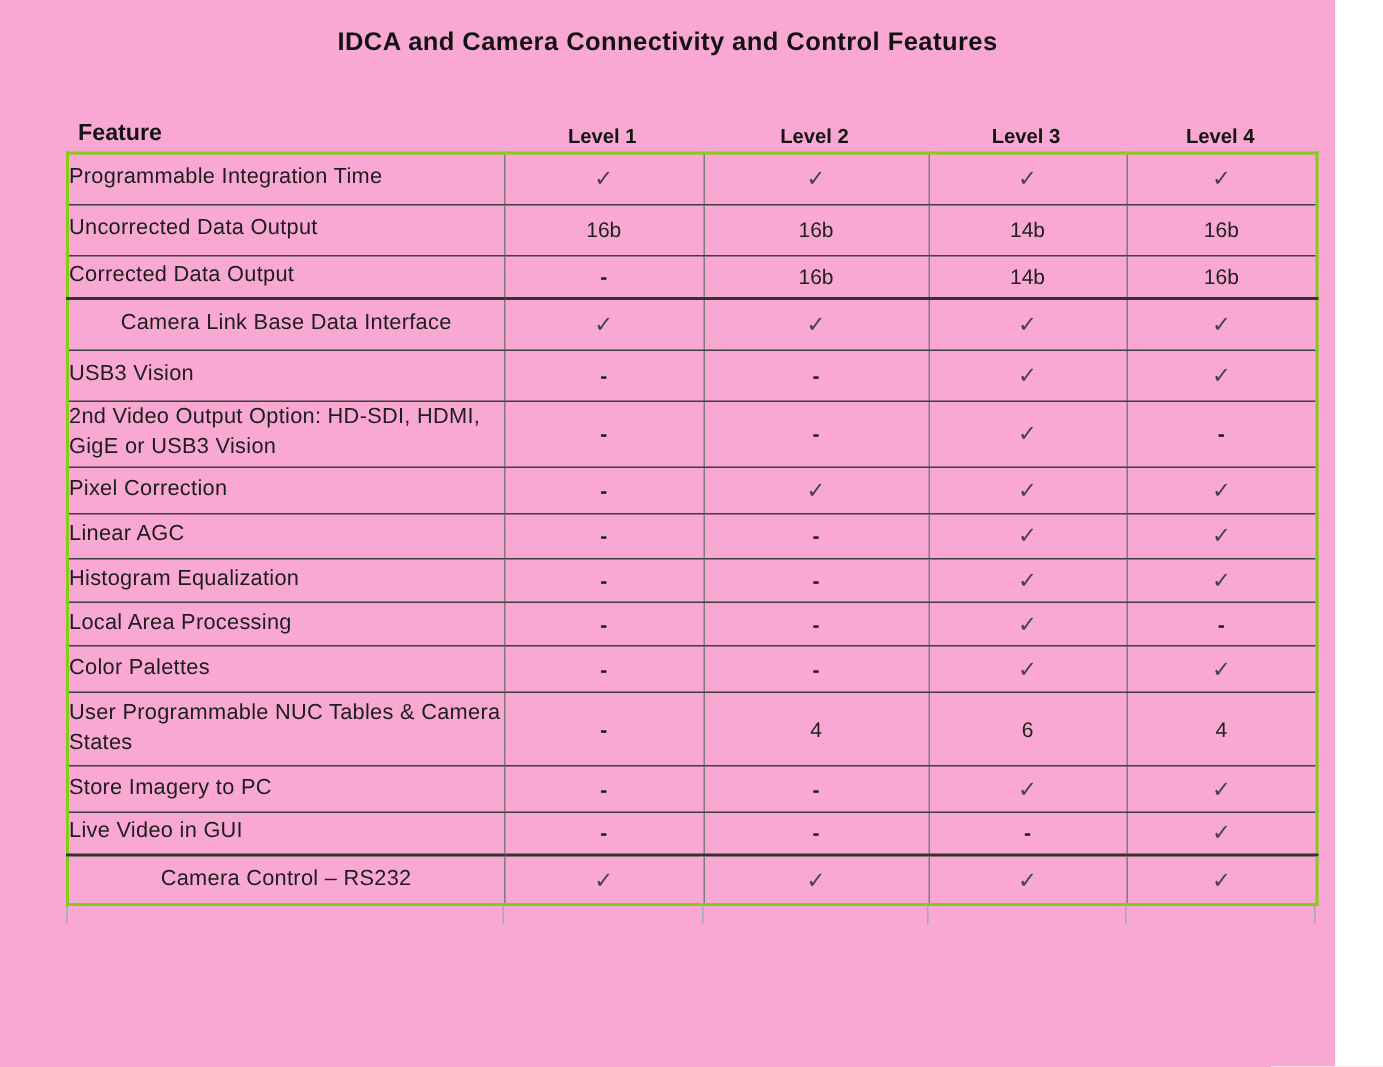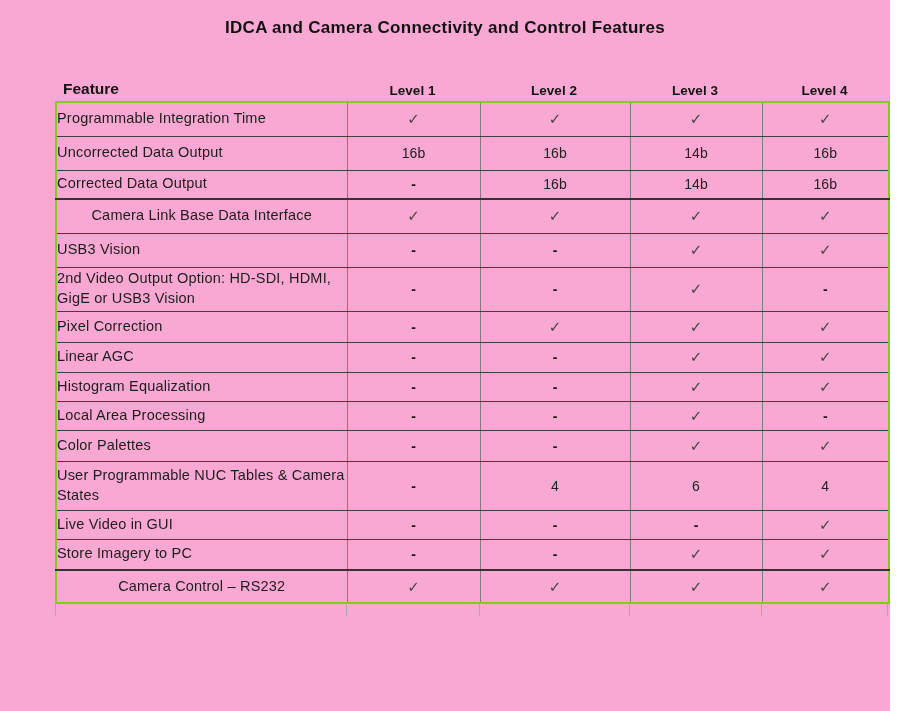--- a/index.html
+++ b/index.html
@@ -22,21 +22,21 @@
     left: 0;
     width: 100%;
     text-align: center;
     font-size: 17px;
     font-weight: bold;
     letter-spacing: 0.3px;
     color: #121212;
   }
   .table-area {
     position: absolute;
-    left: 55px;
+    left: 44px;
     top: 72px;
     width: 833px;
   }
   .head-row {
     display: grid;
     grid-template-columns: 291px 133px 150px 132px 127px;
     align-items: end;
     height: 26px;
     padding-bottom: 3px;
   }
@@ -212,32 +212,32 @@
           <td class="value-cell is-check">✓</td>
           <td class="value-cell is-check">✓</td>
         </tr>
         <tr style="height:49px">
           <td class="feature-cell">User Programmable NUC Tables &amp; Camera States</td>
           <td class="value-cell is-dash">-</td>
           <td class="value-cell">4</td>
           <td class="value-cell">6</td>
           <td class="value-cell">4</td>
         </tr>
-        <tr style="height:29px">
-          <td class="feature-cell">Live Video in GUI</td>
-          <td class="value-cell is-dash">-</td>
-          <td class="value-cell is-dash">-</td>
-          <td class="value-cell is-dash">-</td>
-          <td class="value-cell is-check">✓</td>
-        </tr>
         <tr style="height:31px">
           <td class="feature-cell">Store Imagery to PC</td>
           <td class="value-cell is-dash">-</td>
           <td class="value-cell is-dash">-</td>
           <td class="value-cell is-check">✓</td>
+          <td class="value-cell is-check">✓</td>
+        </tr>
+        <tr style="height:29px">
+          <td class="feature-cell">Live Video in GUI</td>
+          <td class="value-cell is-dash">-</td>
+          <td class="value-cell is-dash">-</td>
+          <td class="value-cell is-dash">-</td>
           <td class="value-cell is-check">✓</td>
         </tr>
         <tr class="sep-top" style="height:33px">
           <td class="feature-cell">Camera Control – RS232</td>
           <td class="value-cell is-check">✓</td>
           <td class="value-cell is-check">✓</td>
           <td class="value-cell is-check">✓</td>
           <td class="value-cell is-check">✓</td>
         </tr>
       </tbody>

